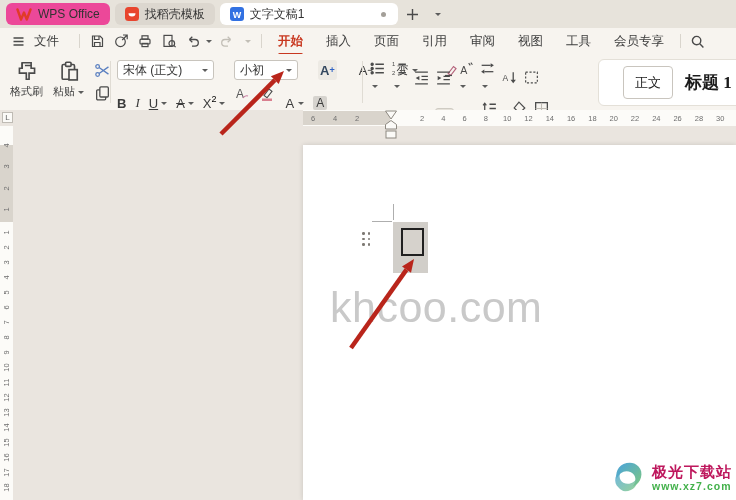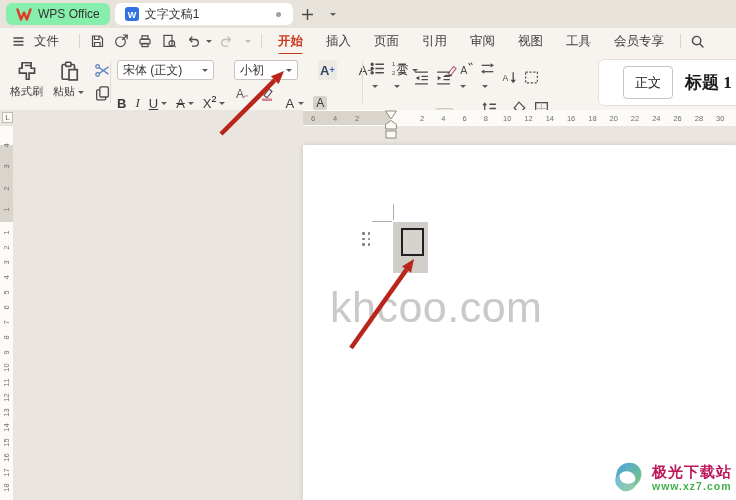--- a/index.html
+++ b/index.html
@@ -6,21 +6,21 @@
   body{width:736px;height:500px;overflow:hidden;position:relative;
        font-family:"Liberation Sans",sans-serif;background:#eae5df;
        -webkit-font-smoothing:antialiased;}
   .abs{position:absolute;}
   svg{display:block;}
   
   .tabbar{position:absolute;left:0;top:0;width:736px;height:28px;background:#e7e3db;
           display:flex;align-items:center;padding-left:6px;box-sizing:border-box;}
   .tab{height:22px;border-radius:6px;display:flex;align-items:center;gap:6px;
        padding:0 10px;font-size:12px;color:#333;box-sizing:border-box;}
-  .tab-home{background:#86efac;margin-right:5px;}
+  .tab-home{background:#ec4899;margin-right:5px;}
   .tab-tpl{background:#dcd7cf;margin-right:5px;}
   .tab-doc{background:#ffffff;width:178px;position:relative;}
   .tab-doc .dot{position:absolute;right:12px;top:9px;width:5px;height:5px;border-radius:50%;background:#a39f98;}
   .tbbtn{width:18px;height:18px;display:flex;align-items:center;justify-content:center;margin-left:6px;}
   
   .menubar{position:absolute;left:0;top:28px;width:736px;height:26px;background:#f7f4ef;
            display:flex;align-items:center;padding:0 10px;box-sizing:border-box;font-size:12.5px;color:#3d3d3d;}
   .mb-ic{width:17px;height:17px;display:flex;align-items:center;justify-content:center;margin-right:7px;}
   .mdiv{width:1px;height:14px;background:#d9d5cd;margin:0 8px;}
   .mtabs{display:flex;align-items:center;gap:19px;margin-left:6px;}
@@ -80,20 +80,29 @@
 <body>
 
 <div class="tabbar">
   <div class="tab tab-home">
     <span>
       <svg width="16" height="13" viewBox="0 0 16 13">
           <path d="M1.5 1.5 L5 11.5 L8 4.5 L10.8 11.5 L14.5 1.5" stroke="#e13a28" stroke-width="2.4" fill="none" stroke-linecap="round" stroke-linejoin="round"></path>
         </svg>
     </span>
     <span>WPS Office</span>
+  </div>
+  <div class="tab tab-tpl">
+    <span>
+      <svg width="14" height="14" viewBox="0 0 14 14">
+          <rect width="14" height="14" rx="3.5" fill="#e8452e"></rect>
+          <path d="M3.5 6.2 a3.5 3.2 0 0 0 7 0 z" fill="#fff"></path>
+        </svg>
+    </span>
+    <span>找稻壳模板</span>
   </div>
   <div class="tab tab-doc">
     <span>
       <svg width="14" height="14" viewBox="0 0 14 14">
           <rect width="14" height="14" rx="3" fill="#3271e2"></rect>
           <text x="7" y="10.5" text-anchor="middle" font-size="9" font-weight="bold" fill="#fff" font-family="Liberation Sans,sans-serif">W</text>
         </svg>
     </span>
     <span>文字文稿1</span>
     <span class="dot"></span>

